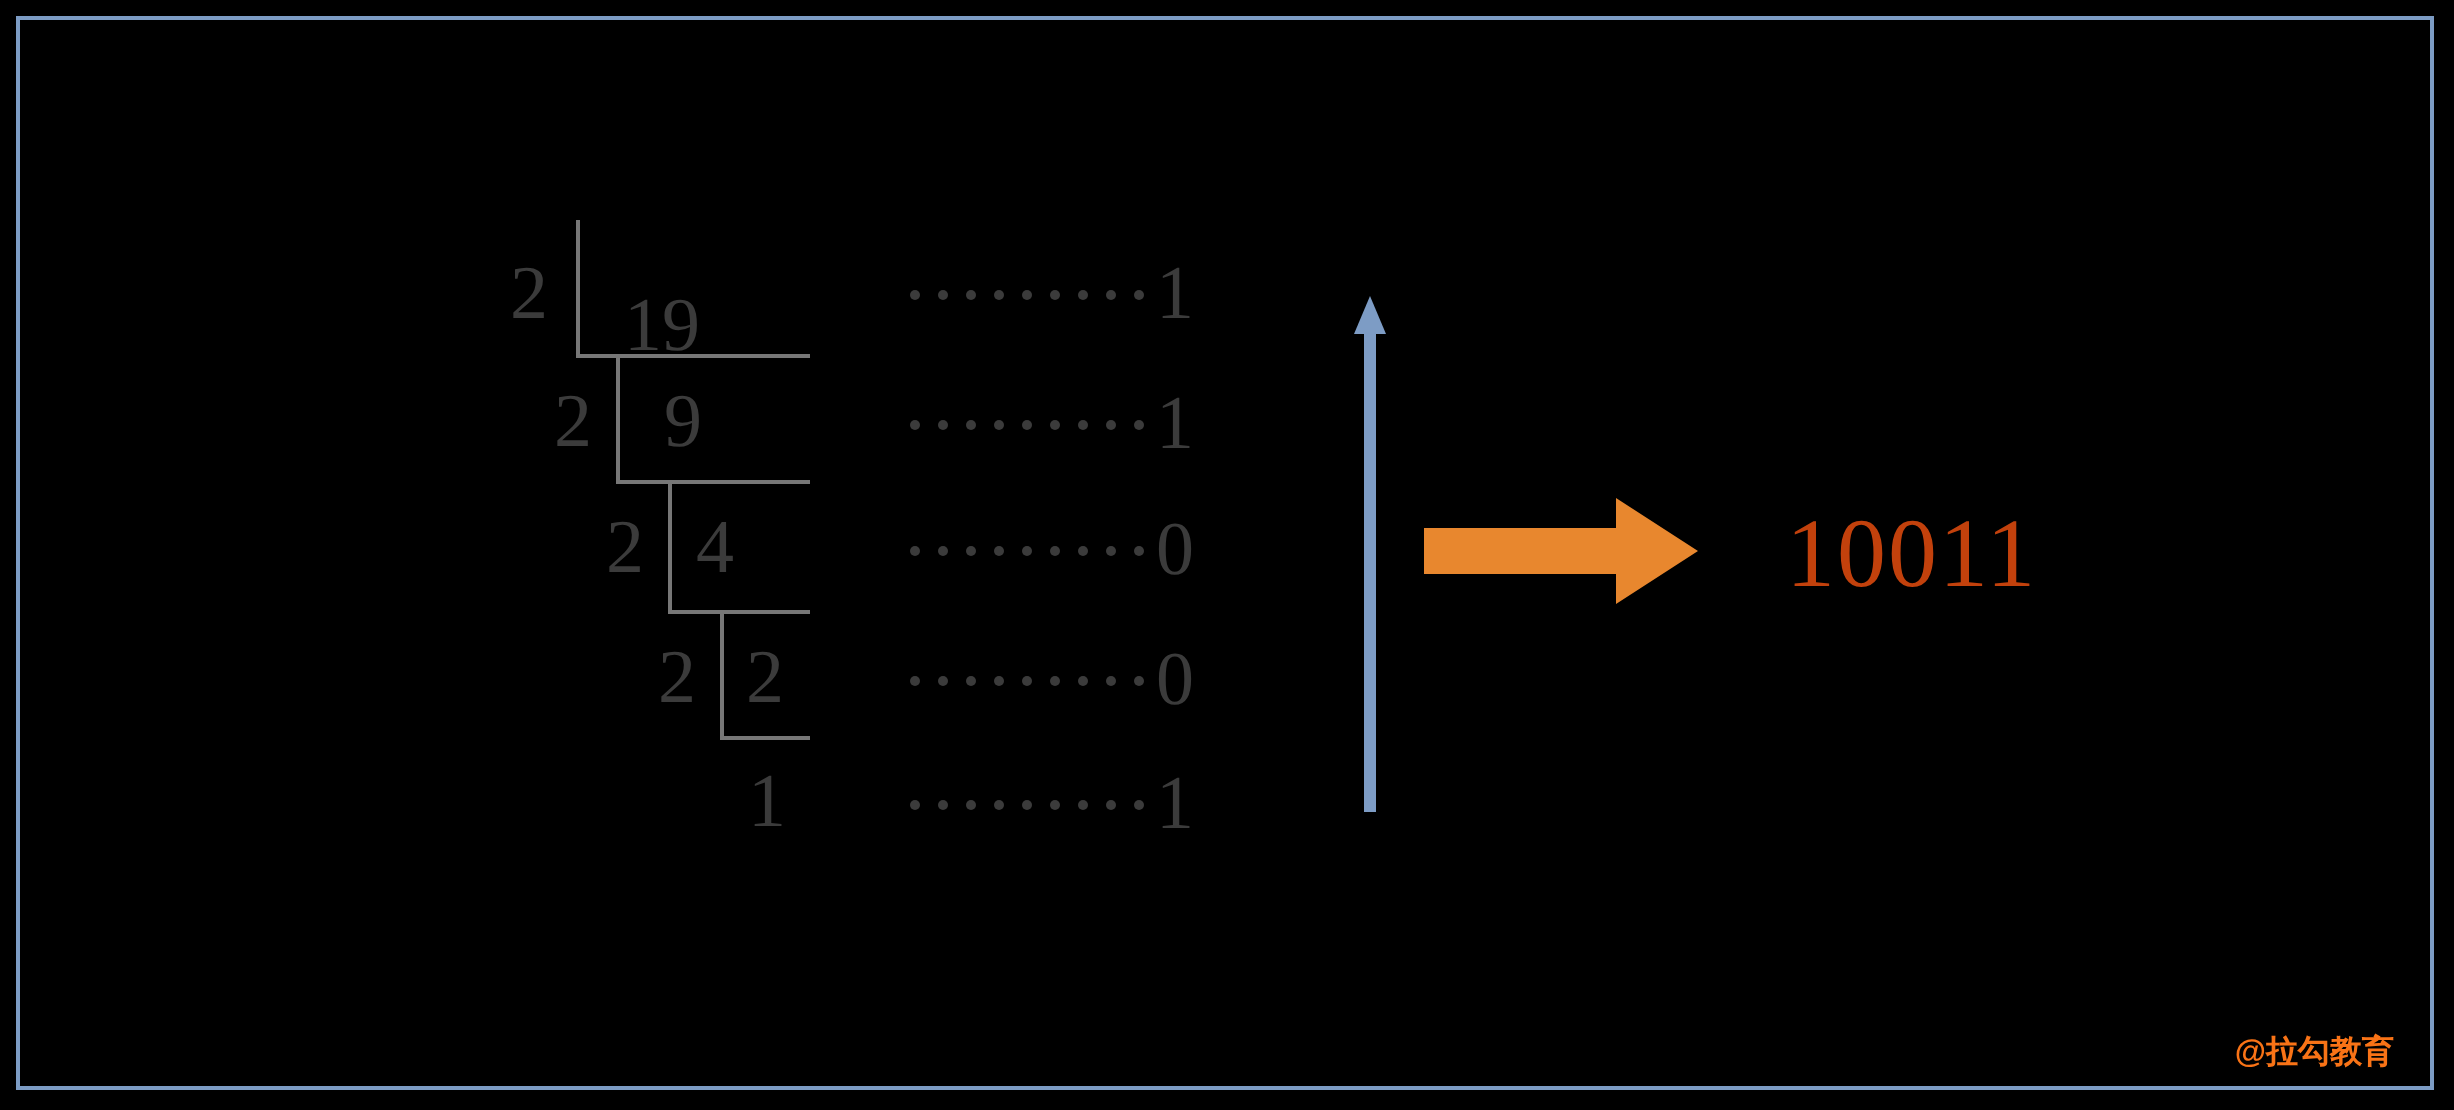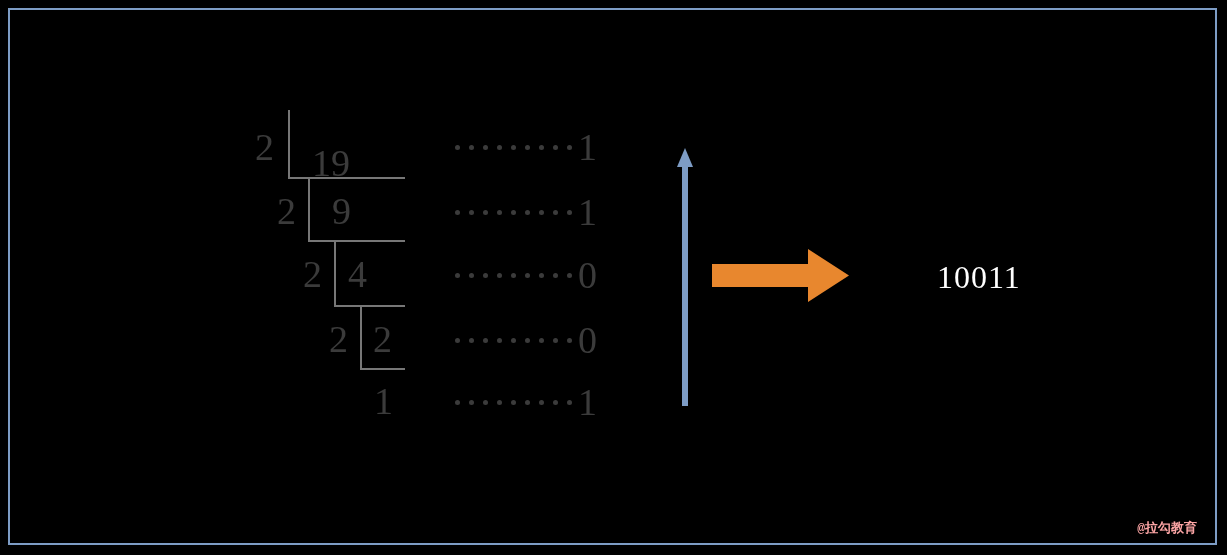--- a/index.html
+++ b/index.html
@@ -114,37 +114,36 @@
     width: 137px;
     height: 53px;
   }
 
   
   #binary-result {
     position: absolute;
     left: 893px;
     top: 250px;
     font-family: "Liberation Serif", "DejaVu Serif", serif;
-    font-size: 32px;
+    font-size: 49px;
     line-height: 54px;
-    color: #ffffff;
+    color: #c2410c;
     letter-spacing: 1px;
     white-space: nowrap;
-    margin-left: 44px;
   }
 
   
   #watermark {
     position: absolute;
     right: 30px;
     bottom: 18px;
-    font-family: Liberation Mono, monospace;
-    font-size: 13px;
+    font-family: Liberation Sans, sans-serif;
+    font-size: 16px;
     font-weight: bold;
-    color: #fca5a5;
+    color: #f97316;
     white-space: nowrap;
   }
 </style>
 </head>
 <body>
 
 <div id="canvas">
 
   <div id="frame"></div>
 

